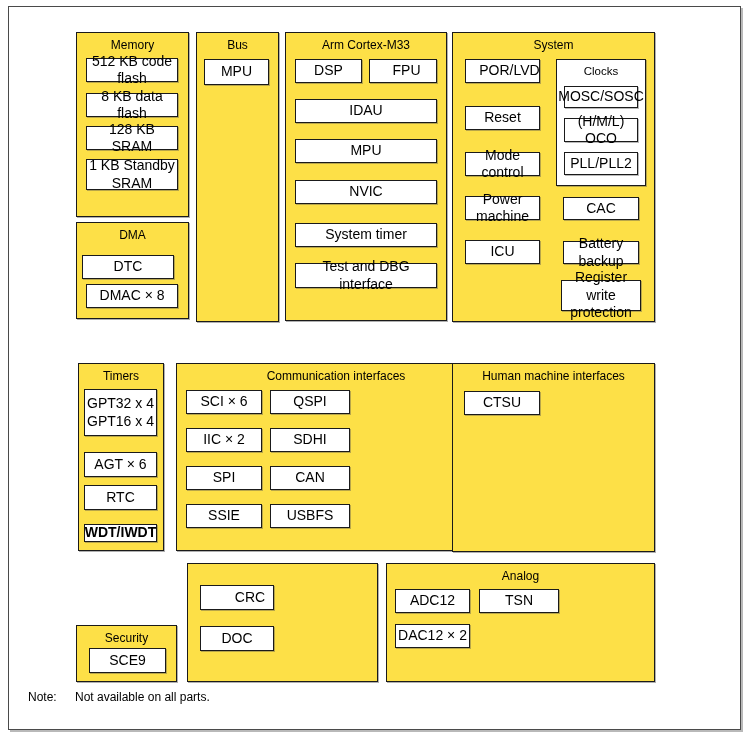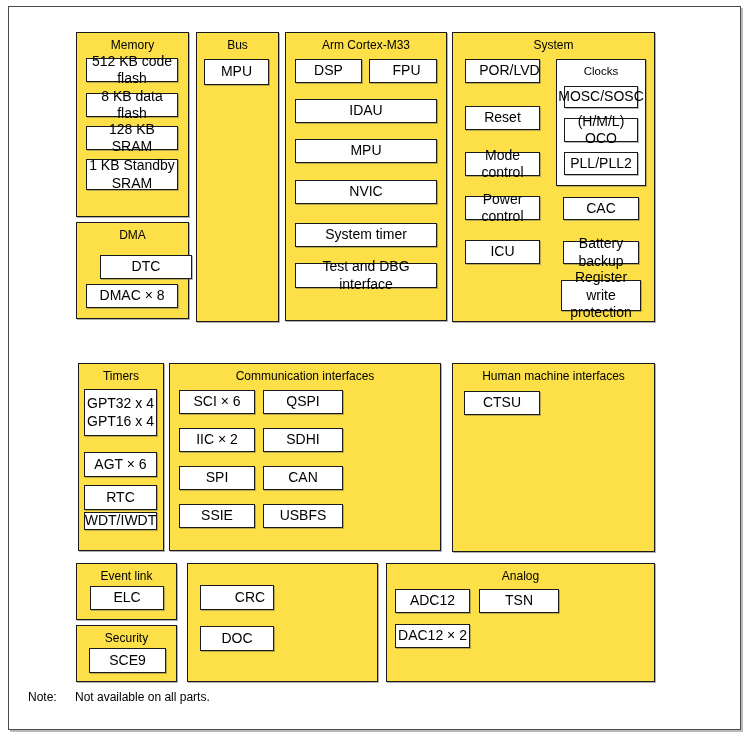--- a/index.html
+++ b/index.html
@@ -59,34 +59,34 @@
   }
   .subgroup .group-title { font-size: 11.5px; }
 
   
   #g-memory    { left: 76px;  top: 32px;  width: 111px; height: 183px; }
   #g-dma       { left: 76px;  top: 222px; width: 111px; height: 95px;  }
   #g-bus       { left: 196px; top: 32px;  width: 81px;  height: 288px; }
   #g-cortex    { left: 285px; top: 32px;  width: 160px; height: 287px; }
   #g-system    { left: 452px; top: 32px;  width: 201px; height: 288px; }
   #g-timers    { left: 78px;  top: 363px; width: 84px;  height: 186px; }
-  #g-comm      { left: 169px; top: 363px; width: 270px; height: 186px; }
+  #g-comm      { left: 176px; top: 363px; width: 270px; height: 186px; padding-left: 48px; }
   #g-hmi       { left: 452px; top: 363px; width: 201px; height: 187px; }
   #g-eventlink { left: 76px;  top: 563px; width: 99px;  height: 55px;  }
   #g-security  { left: 76px;  top: 625px; width: 99px;  height: 55px;  }
   #g-dataproc  { left: 187px; top: 563px; width: 189px; height: 117px; }
   #g-analog    { left: 386px; top: 563px; width: 267px; height: 117px; }
 
   
   #b-codeflash { left: 9px; top: 25px;  width: 92px; height: 24px; }
   #b-dataflash { left: 9px; top: 60px;  width: 92px; height: 24px; }
   #b-sram      { left: 9px; top: 93px;  width: 92px; height: 24px; }
   #b-stbysram  { left: 9px; top: 126px; width: 92px; height: 31px; }
   
-  #b-dtc  { left: 23px; top: 32px; width: 92px; height: 24px; }
+  #b-dtc  { left: 5px; top: 32px; width: 92px; height: 24px; }
   #b-dmac { left: 9px; top: 61px; width: 92px; height: 24px; }
   
   #b-busmpu { left: 7px; top: 26px; width: 65px; height: 26px; }
   
   #b-dsp   { left: 9px;  top: 26px;  width: 67px;  height: 24px; }
   #b-fpu   { left: 83px; top: 26px;  width: 68px;  height: 24px; padding-left: 8px; }
   #b-idau  { left: 9px;  top: 66px;  width: 142px; height: 24px; }
   #b-mpu   { left: 9px;  top: 106px; width: 142px; height: 24px; }
   #b-nvic  { left: 9px;  top: 147px; width: 142px; height: 24px; }
   #b-systimer { left: 9px; top: 190px; width: 142px; height: 24px; }
@@ -103,21 +103,21 @@
   #b-oco  { left: 7px; top: 58px; width: 74px; height: 24px; }
   #b-pll  { left: 7px; top: 92px; width: 74px; height: 23px; }
   
   #b-cac     { left: 110px; top: 164px; width: 76px; height: 23px; }
   #b-battery { left: 110px; top: 208px; width: 76px; height: 23px; }
   #b-regwrite{ left: 108px; top: 247px; width: 80px; height: 31px; }
   
   #b-gpt { left: 5px; top: 25px;  width: 73px; height: 47px; }
   #b-agt { left: 5px; top: 88px;  width: 73px; height: 25px; }
   #b-rtc { left: 5px; top: 121px; width: 73px; height: 25px; }
-  #b-wdt { left: 5px; top: 148px; width: 73px; height: 18px; }
+  #b-wdt { left: 5px; top: 160px; width: 73px; height: 18px; font-weight: bold; }
   
   #b-sci   { left: 9px;  top: 26px;  width: 76px; height: 24px; }
   #b-iic   { left: 9px;  top: 64px;  width: 76px; height: 24px; }
   #b-spi   { left: 9px;  top: 102px; width: 76px; height: 24px; }
   #b-ssie  { left: 9px;  top: 140px; width: 76px; height: 24px; }
   #b-qspi  { left: 93px; top: 26px;  width: 80px; height: 24px; }
   #b-sdhi  { left: 93px; top: 64px;  width: 80px; height: 24px; }
   #b-can   { left: 93px; top: 102px; width: 80px; height: 24px; }
   #b-usbfs { left: 93px; top: 140px; width: 80px; height: 24px; }
   
@@ -177,21 +177,21 @@
     <div class="box" id="b-nvic">NVIC</div>
     <div class="box" id="b-systimer">System timer</div>
     <div class="box" id="b-testdbg">Test and DBG interface</div>
   </div>
 
   <div class="group" id="g-system">
     <div class="group-title">System</div>
     <div class="box" id="b-porlvd">POR/LVD</div>
     <div class="box" id="b-reset">Reset</div>
     <div class="box" id="b-mode">Mode control</div>
-    <div class="box" id="b-power">Power control</div>
+    <div class="box" id="b-power">Power machine</div>
     <div class="box" id="b-icu">ICU</div>
 
     <div class="subgroup" id="sg-clocks">
       <div class="group-title">Clocks</div>
       <div class="box" id="b-mosc">MOSC/SOSC</div>
       <div class="box" id="b-oco">(H/M/L) OCO</div>
       <div class="box" id="b-pll">PLL/PLL2</div>
     </div>
 
     <div class="box" id="b-cac">CAC</div>
@@ -222,24 +222,20 @@
     <div class="box" id="b-sdhi">SDHI</div>
     <div class="box" id="b-can">CAN</div>
     <div class="box" id="b-usbfs">USBFS</div>
   </div>
 
   <div class="group" id="g-hmi">
     <div class="group-title">Human machine interfaces</div>
     <div class="box" id="b-ctsu">CTSU</div>
   </div>
 
-  <div class="group" id="g-eventlink">
-    <div class="group-title">Event link</div>
-    <div class="box" id="b-elc">ELC</div>
-  </div>
 
   <div class="group" id="g-security">
     <div class="group-title">Security</div>
     <div class="box" id="b-sce9">SCE9</div>
   </div>
 
   <div class="group" id="g-dataproc">
     <div class="box" id="b-crc">CRC</div>
     <div class="box" id="b-doc">DOC</div>
   </div>

